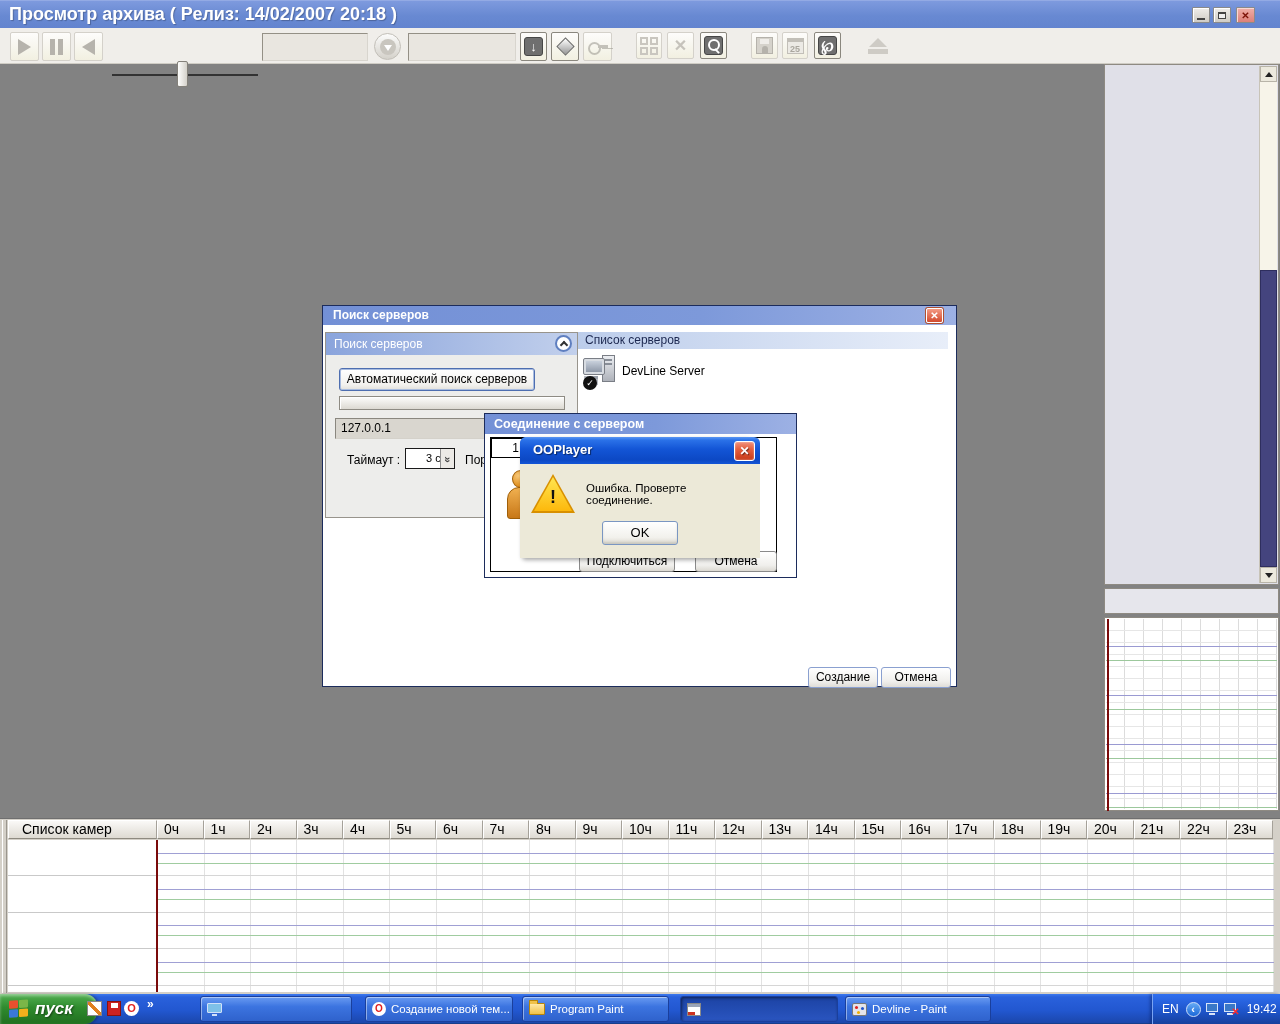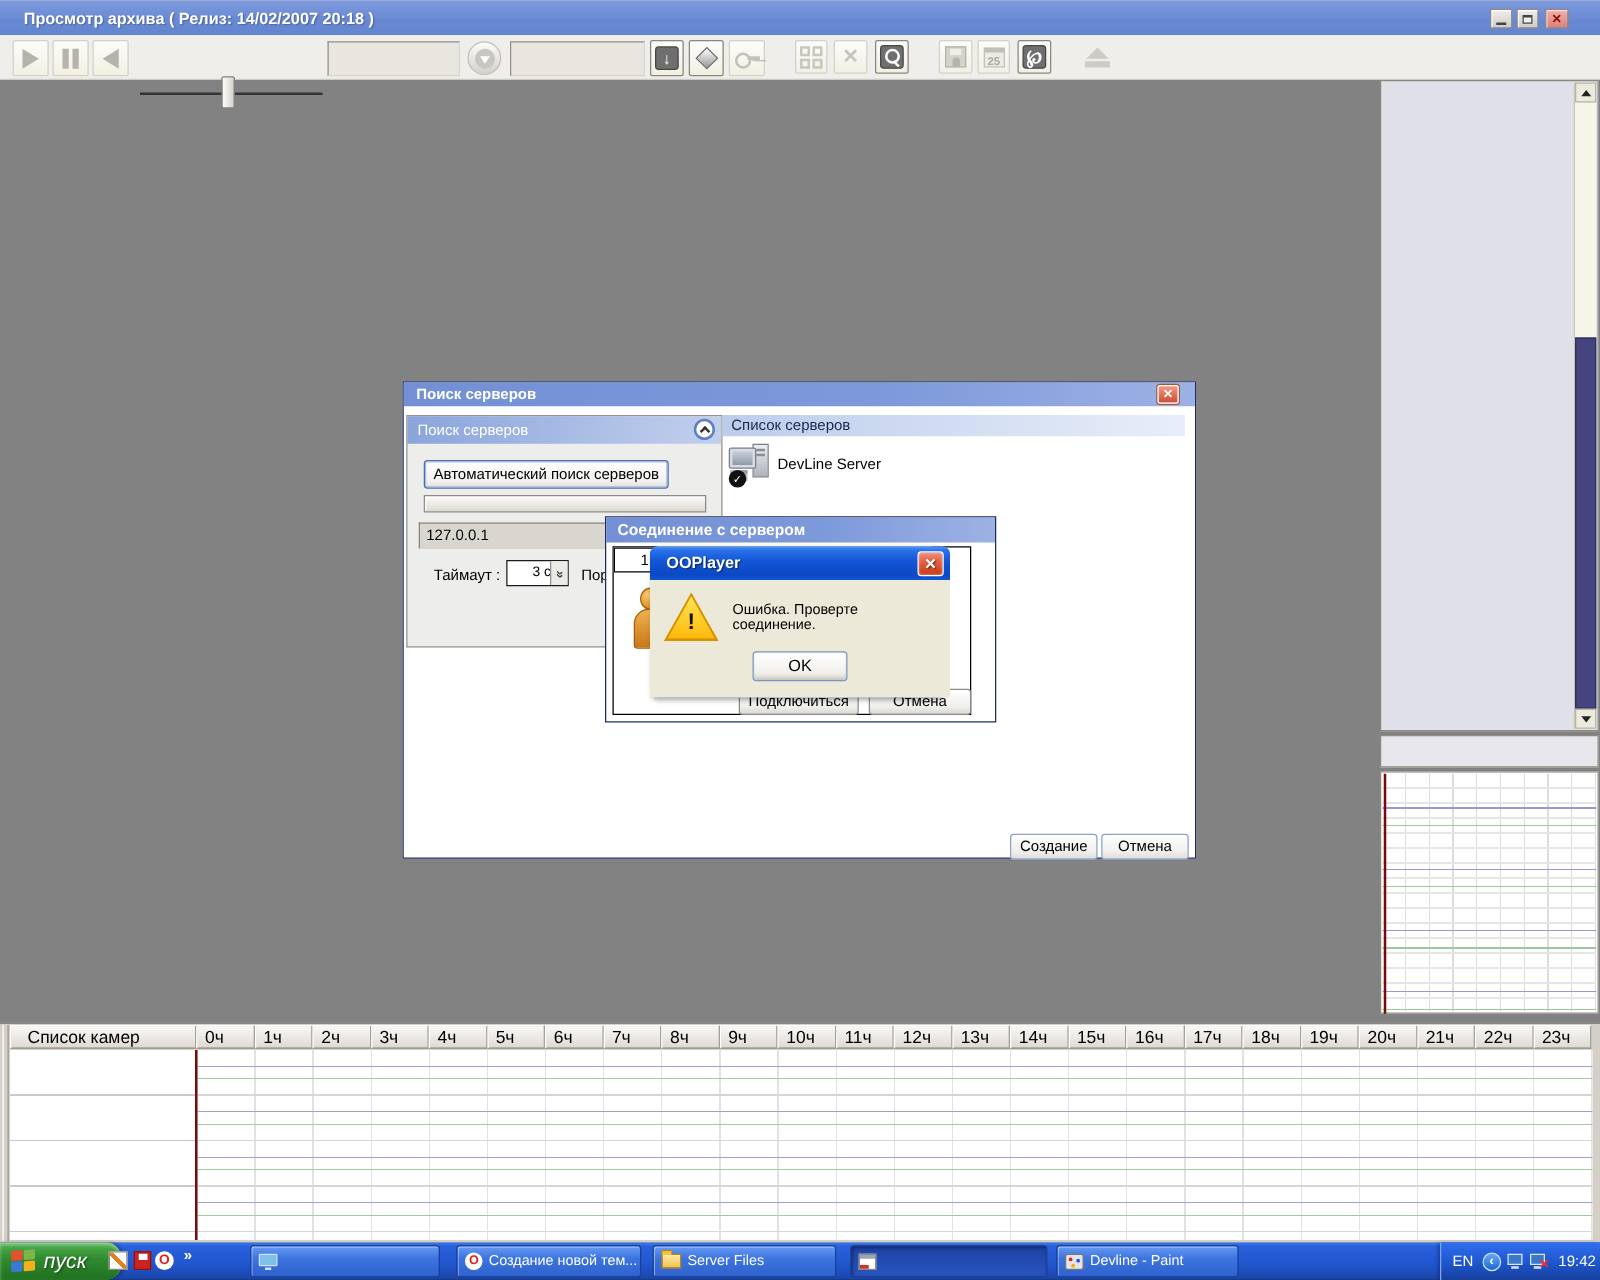--- a/index.html
+++ b/index.html
@@ -4,21 +4,21 @@
 <style>
   * { margin:0; padding:0; box-sizing:border-box; }
   body { font-family:"Liberation Sans", sans-serif; background:#000; }
   .screen { position:relative; width:1280px; height:1024px; overflow:hidden; background:#828282; font-size:12px; color:#000; }
   .abs { position:absolute; }
 
   
   .titlebar { left:0; top:0; width:1280px; height:28px;
     background:linear-gradient(#7e9ade,#6889d2 55%,#6384cf);
     border-top:1px solid #93aae4; display:flex; align-items:center; }
-  .titlebar .title { color:#fff; font-weight:bold; font-size:13px; padding-left:19px; text-shadow:1px 1px 1px rgba(0,0,0,.25); }
+  .titlebar .title { color:#fff; font-weight:bold; font-size:18px; padding-left:9px; text-shadow:1px 1px 1px rgba(0,0,0,.25); }
   .winbtn { position:absolute; top:6px; width:18px; height:16px; border:1px solid #8a8a8a;
     background:linear-gradient(#efedea,#cfccc5); border-radius:1px; display:flex; align-items:center; justify-content:center;
     box-shadow:inset 1px 1px 0 #fff; font-size:10px; color:#333; }
   .winbtn.min { right:70px; } .winbtn.rst { right:49px; }
   .winbtn.cls { right:25px; width:19px; background:linear-gradient(#f0b0a8,#dd8078); box-shadow:inset 1px 1px 0 #f8d8d4; color:#7c1408; font-weight:bold; }
   .glyph-min { width:8px; height:2px; background:#444; margin-top:7px; }
   .glyph-rst { width:8px; height:7px; border:1px solid #444; border-top:2px solid #444; background:#eee; }
 
   
   .toolbar { left:0; top:28px; width:1280px; height:36px; background:#f0eeea; border-bottom:1px solid #cfccc4; }
@@ -130,21 +130,21 @@
   
   .dlg-conn { left:484px; top:413px; width:313px; height:165px; background:#fff; border:1px solid #1c2c5c; z-index:20; }
   .dlg-conn .cap { position:absolute; left:0; top:0; right:0; height:20px; background:linear-gradient(90deg,#7390d6,#7d99da 55%,#9db1e4);
     color:#fff; font-weight:bold; font-size:12.5px; line-height:20px; padding-left:9px; }
   .conn-box { position:absolute; left:5px; top:23px; width:287px; height:135px; background:#fff; border:1px solid #000; }
   .conn-field { position:absolute; left:0px; top:0px; width:33px; height:20px; background:#fff; border:1px solid #000; font-size:12px; line-height:18px; text-align:right; padding-right:4px; }
   .person { position:absolute; left:14px; top:32px; width:30px; height:50px; }
   .person::before { content:""; position:absolute; left:7px; top:0; width:15px; height:16px; background:radial-gradient(circle at 35% 30%,#f8c878,#e09020 70%,#b86808); border:1px solid #a05f08; border-radius:50%; }
   .person::after { content:""; position:absolute; left:2px; top:17px; width:26px; height:30px; background:linear-gradient(#f0b050,#c87818); border:1px solid #a05f08; border-radius:12px 12px 3px 3px; }
   .btn-gray { background:linear-gradient(#ffffff,#f0efec 70%,#dcd9d2); border:1px solid #8a8a8a; border-radius:3px; font-size:12px; text-align:center; }
-  .conn-connect { position:absolute; left:100px; top:113px; width:96px; height:21px; line-height:19px; }
+  .conn-connect { position:absolute; left:88px; top:113px; width:96px; height:21px; line-height:19px; }
   .conn-cancel { position:absolute; left:204px; top:113px; width:82px; height:21px; line-height:19px; }
 
   
   .dlg-err { left:520px; top:437px; width:232px; height:121px; z-index:30; border:3px solid #0a50d1; border-top:none; border-radius:7px 7px 4px 4px;
     box-shadow:2px 2px 4px rgba(0,0,0,.35); background:#ece9d8; }
   .luna-cap { position:absolute; left:-3px; top:0; width:240px; height:27px; border-radius:6px 6px 0 0;
     background:linear-gradient(#5a96f2 0%,#2a71e8 12%,#1355d6 45%,#0c48c4 85%,#1355d6 100%);
     color:#fff; font-weight:bold; font-size:13px; line-height:26px; padding-left:13px; text-shadow:1px 1px 1px rgba(0,0,0,.5); }
   .luna-x { position:absolute; right:5px; top:4px; width:21px; height:20px; border:1px solid #fff; border-radius:3px;
     background:linear-gradient(#f0917c 0%,#e55f3e 40%,#c83a18); color:#fff; font-weight:bold; font-size:12px; text-align:center; line-height:18px;
@@ -155,21 +155,21 @@
   .warn .t2 { position:absolute; left:3px; right:3px; top:3px; bottom:2px; background:linear-gradient(#ffe651,#fdb80c); clip-path:polygon(50% 0,100% 100%,0 100%); }
   .warn .bang { position:absolute; left:0; right:0; top:13px; text-align:center; font-weight:bold; font-size:18px; color:#111; }
   .err-msg { position:absolute; left:66px; top:18px; width:170px; font-size:11.5px; }
   .ok-btn { position:absolute; left:82px; top:57px; width:76px; height:24px; background:linear-gradient(#ffffff,#f2f1ec 70%,#dcd9d0);
     border:1px solid #7a96c2; border-radius:3px; font-size:13px; text-align:center; line-height:22px; box-shadow:inset 0 -2px 2px rgba(160,160,150,.3); }
 
   
   .taskbar { left:0; top:994px; width:1280px; height:30px; background:linear-gradient(#3d79ee,#2961dc 10%,#2257d0 55%,#1b47ad 95%,#15397a); z-index:40; }
   .startbtn { position:absolute; left:0; top:0; width:97px; height:30px; border-radius:0 12px 12px 0;
     background:linear-gradient(#52b052,#2f8b2e 45%,#237422 90%); box-shadow:inset 0 2px 3px rgba(255,255,255,.4), 2px 0 3px rgba(0,0,0,.3);
-    display:flex; align-items:center; color:#fff; font-weight:normal; font-style:italic; font-size:17px; text-shadow:1px 1px 2px rgba(0,0,0,.5);text-align:right; }
+    display:flex; align-items:center; color:#fff; font-weight:bold; font-style:italic; font-size:17px; text-shadow:1px 1px 2px rgba(0,0,0,.5);text-align:right; }
   .flag { position:relative; width:22px; height:20px; margin:0 5px 0 8px; transform:skewY(-4deg); }
   .flag i { position:absolute; width:9px; height:8px; border-radius:1px; }
   .flag .r { left:1px; top:1px; background:#e94f2e; } .flag .g { left:11px; top:1px; background:#7ab648; }
   .flag .b { left:1px; top:10px; background:#3b78d9; } .flag .y { left:11px; top:10px; background:#f3b01c; }
   .ql-ic { position:absolute; top:7px; }
   .ql-pencil { left:87px; width:15px; height:15px; background:#fff; border:1px solid #888;
     background-image:linear-gradient(45deg, transparent 42%, #e08020 42%, #e08020 58%, transparent 58%); }
   .ql-floppy { left:107px; width:14px; height:15px; background:#cc2222; border:1px solid #881111; position:absolute; }
   .ql-floppy i { position:absolute; left:3px; top:1px; width:7px; height:5px; background:#fff; }
   .ql-opera { left:124px; width:15px; height:15px; background:#fff; border-radius:50%; color:#e02020; font-weight:bold; font-size:11px; text-align:center; line-height:15px; position:absolute; }
@@ -427,21 +427,21 @@
           <span class="std"></span>
         </span>
       <span></span>
     </div>
     <div class="tb-item" style="left:365px;width:148px">
       <span class="ic-opera">O</span>
       <span>Создание новой тем...</span>
     </div>
     <div class="tb-item" style="left:522px;width:147px">
       <span class="ic-folder"></span>
-      <span>Server Files</span>
+      <span>Program Paint</span>
     </div>
     <div class="tb-item pressed" style="left:680px;width:158px">
       <span class="ic-window"></span>
       <span></span>
     </div>
     <div class="tb-item" style="left:845px;width:146px">
       <span class="ic-paint">
           <i></i>
         </span>
       <span>Devline - Paint</span>

